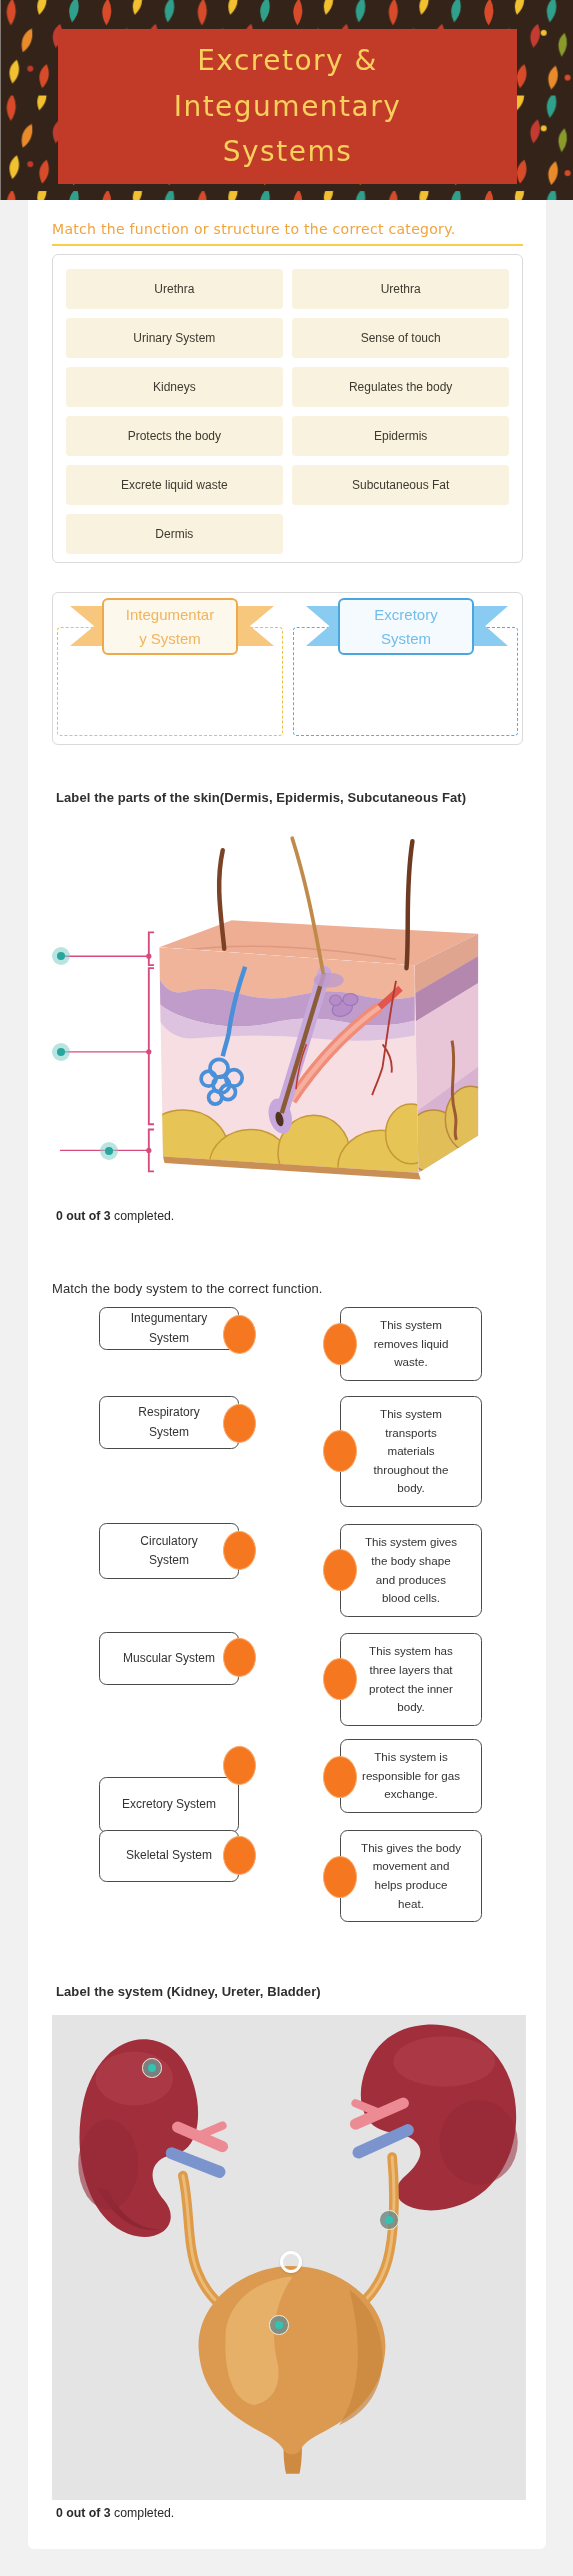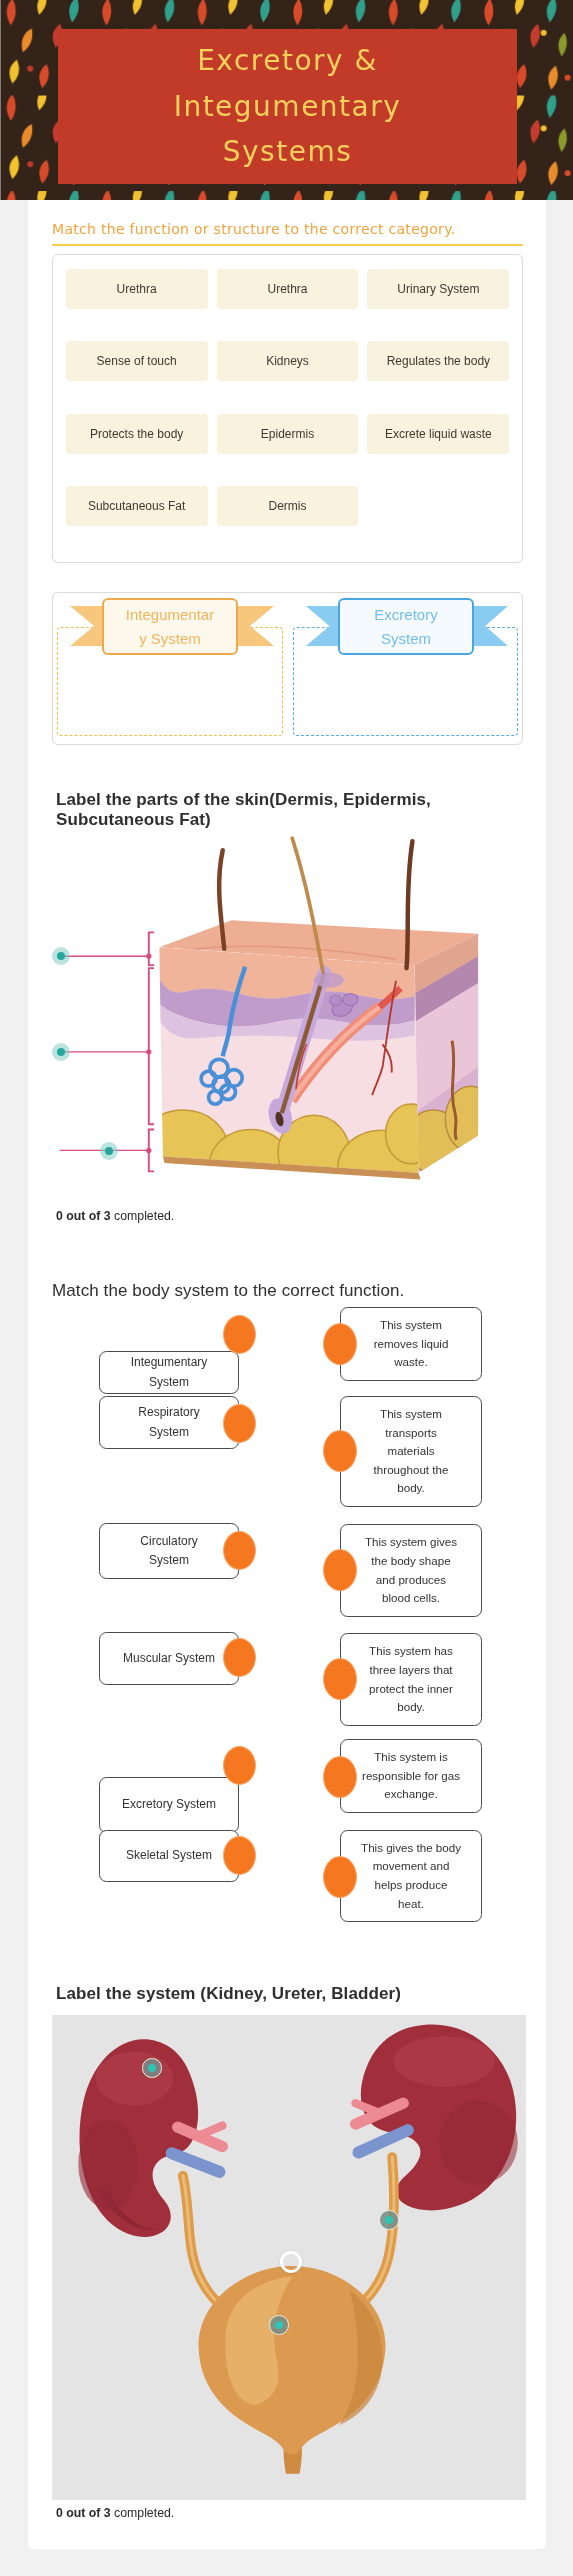--- a/index.html
+++ b/index.html
@@ -14,39 +14,39 @@
           display:flex;flex-direction:column;justify-content:center;align-items:center;}
   .banner-line{color:#F7D15C;font-size:28px;line-height:1.62;letter-spacing:1.5px;
                font-family:"DejaVu Sans",cursive,sans-serif;white-space:nowrap;}
 
   
   .instruction{left:52px;top:221px;width:463px;font-size:14px;color:#F2A33C;letter-spacing:0.3px;
                font-family:"DejaVu Sans",cursive,sans-serif;}
   .underline{left:52px;top:244px;width:471px;height:1.5px;background:#F8CE4F;}
   .card{background:#fff;border:0.7px solid #DADADA;border-radius:6px;box-sizing:border-box;}
   .wordbank{left:52px;top:254px;width:471px;height:309px;padding:14px 12.7px 12.7px 12.7px;
-            display:grid;grid-template-columns:1fr 1fr 1fr;gap:9px;}
+            display:grid;grid-template-columns:1fr 1fr;gap:9px;}
   .chip{background:#F8F2DE;border-radius:3.7px;height:40px;display:flex;align-items:center;justify-content:center;
         font-size:12px;color:#3E3A31;font-weight:500;cursor:pointer;}
   .dropcard{left:52px;top:592px;width:471px;height:153px;}
   .dashed{position:absolute;box-sizing:border-box;border-radius:3.7px;background:#fff;}
   .dash-orange{left:57px;top:627px;width:226px;height:109px;border:1.5px dashed #EEBE45;}
   .dash-blue{left:293px;top:627px;width:225px;height:109px;border:1.5px dashed #58ACE5;}
   .wing{position:absolute;top:606px;height:40px;}
   .wing.orange{background:#F8C77E;} .wing.blue{background:#8ACBF2;}
   .wing.l{clip-path:polygon(0% 0%,100% 0%,100% 100%,0% 100%,73% 50%);}
   .wing.r{clip-path:polygon(0% 0%,100% 0%,35% 50%,100% 100%,0% 100%);}
   .ribbon-box{position:absolute;top:598px;width:136px;height:57px;box-sizing:border-box;border-radius:6px;
               display:flex;flex-direction:column;justify-content:center;align-items:center;
               font-size:15px;line-height:1.55;text-align:center;}
   .ribbon-box.orange{left:102px;background:#FDF8EC;border:2.2px solid #EDAA4D;color:#F2B45C;}
   .ribbon-box.blue{left:338px;background:#F4FAFE;border:2.2px solid #4BA6E0;color:#72BDE9;}
 
   
-  .sec-title{font-size:17px;font-weight:600;color:#2F2F2F;letter-spacing:0.1px;}
+  .sec-title{font-size:13px;font-weight:600;color:#2F2F2F;letter-spacing:0.1px;}
   .progress{font-size:12.3px;color:#2A2A2A;}
   .progress b{font-weight:800;}
 
   
   .mbox{position:absolute;box-sizing:border-box;background:#fff;border:1.1px solid #4A4A4A;border-radius:7.5px;
         display:flex;align-items:center;justify-content:center;text-align:center;color:#333;cursor:pointer;}
   .mbox.left{left:99px;width:140px;font-size:12px;line-height:1.6;padding:0 20px;}
   .mbox.right{left:340px;width:142px;font-size:11.6px;line-height:1.6;padding:0 19.4px;}
   .dot{position:absolute;background:#F5771F;border:1.5px solid #F9A96C;border-radius:50%;cursor:pointer;box-sizing:border-box;}
   .dot.l{width:33px;height:39px;margin-left:-16.4px;margin-top:-19.4px;left:239px;}
@@ -229,21 +229,21 @@
   <div class="pin skin" style="left:109px;top:1151px;">
       <div class="core"></div>
     </div>
 
   <div class="abs progress" style="left:56px;top:1209px;">
     <b>0 out of 3</b><span> completed.</span>
   </div>
 
   <div class="abs sec-title" style="left:52px;top:1281px;width:448px;font-weight:500;">Match the body system to the correct function.</div>
 
-  <div class="mbox left" style="top:1351px;height:43px;">Integumentary System</div>
+  <div class="mbox left" style="top:1307px;height:43px;">Integumentary System</div>
   <div class="mbox left" style="top:1396px;height:53px;">Respiratory System</div>
   <div class="mbox left" style="top:1523px;height:56px;">Circulatory System</div>
   <div class="mbox left" style="top:1632px;height:53px;">Muscular System</div>
   <div class="mbox left" style="top:1737px;height:56px;margin-top:40px;">Excretory System</div>
   <div class="mbox left" style="top:1830px;height:52px;">Skeletal System</div>
 
   <div class="mbox right" style="top:1307px;height:74px;">This system removes liquid waste.</div>
   <div class="mbox right" style="top:1396px;height:111px;">This system transports materials throughout the body.</div>
   <div class="mbox right" style="top:1524px;height:93px;">This system gives the body shape and produces blood cells.</div>
   <div class="mbox right" style="top:1633px;height:93px;">This system has three layers that protect the inner body.</div>

